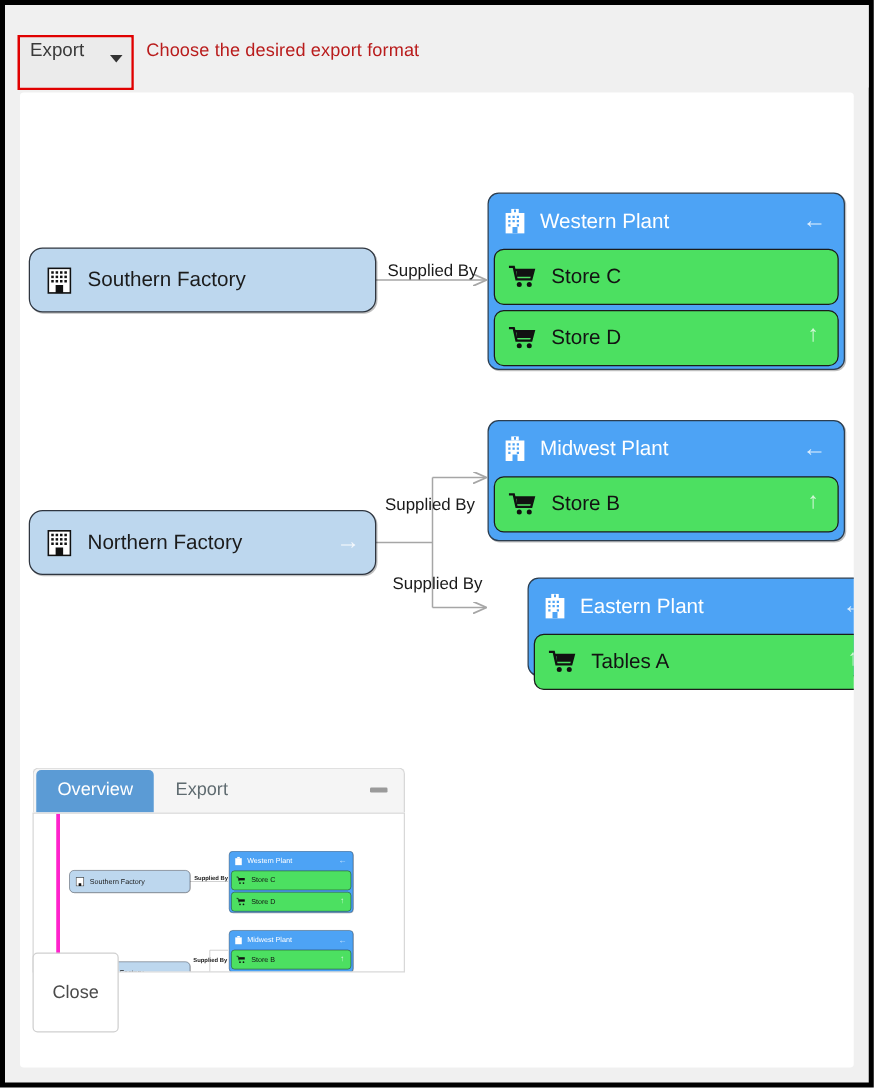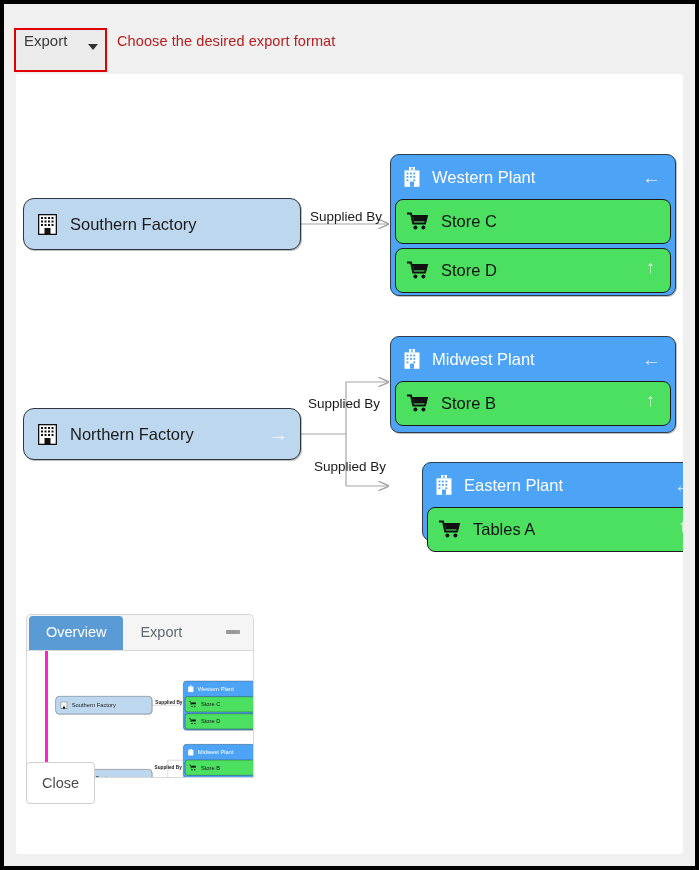--- a/index.html
+++ b/index.html
@@ -111,21 +111,21 @@
   }
 
   
   .edge{position:absolute;stroke:#a6a6a6;fill:none;stroke-width:1.2;}
   .edge-lbl{
     position:absolute;font-size:13.5px;color:#1a1a1a;white-space:nowrap;
   }
 
   
   .ovpanel{
-    position:absolute;left:10px;top:540px;width:228px;height:110px;
+    position:absolute;left:10px;top:540px;width:298px;height:110px;
   }
   .ovtabs{
     position:relative;height:36px;
     background:#f5f5f5;
     border:1px solid #d8d8d8;
     border-bottom:none;
     border-radius:5px 5px 0 0;
     box-sizing:border-box;
     display:flex;align-items:flex-end;
   }
@@ -160,21 +160,21 @@
     transform-origin:0 0;
     pointer-events:none;
   }
   .thumbwrap{
     position:absolute;left:26px;top:2px;width:236px;height:126px;
     overflow:hidden;
   }
   .closebar{position:absolute;left:10px;top:688px;}
   .close-btn{
     background:#ffffff;border:1px solid #cfcfcf;border-radius:4px;
-    padding:12px 15px;font-size:14.5px;color:#4a4a4a;cursor:pointer;
+    padding:23px 15px;font-size:14.5px;color:#4a4a4a;cursor:pointer;
   }
 </style>
 </head>
 <body>
 
 <div class="frame">
 
   <div class="toolbar">
     <div class="export-hl">
       <div class="export-btn">

